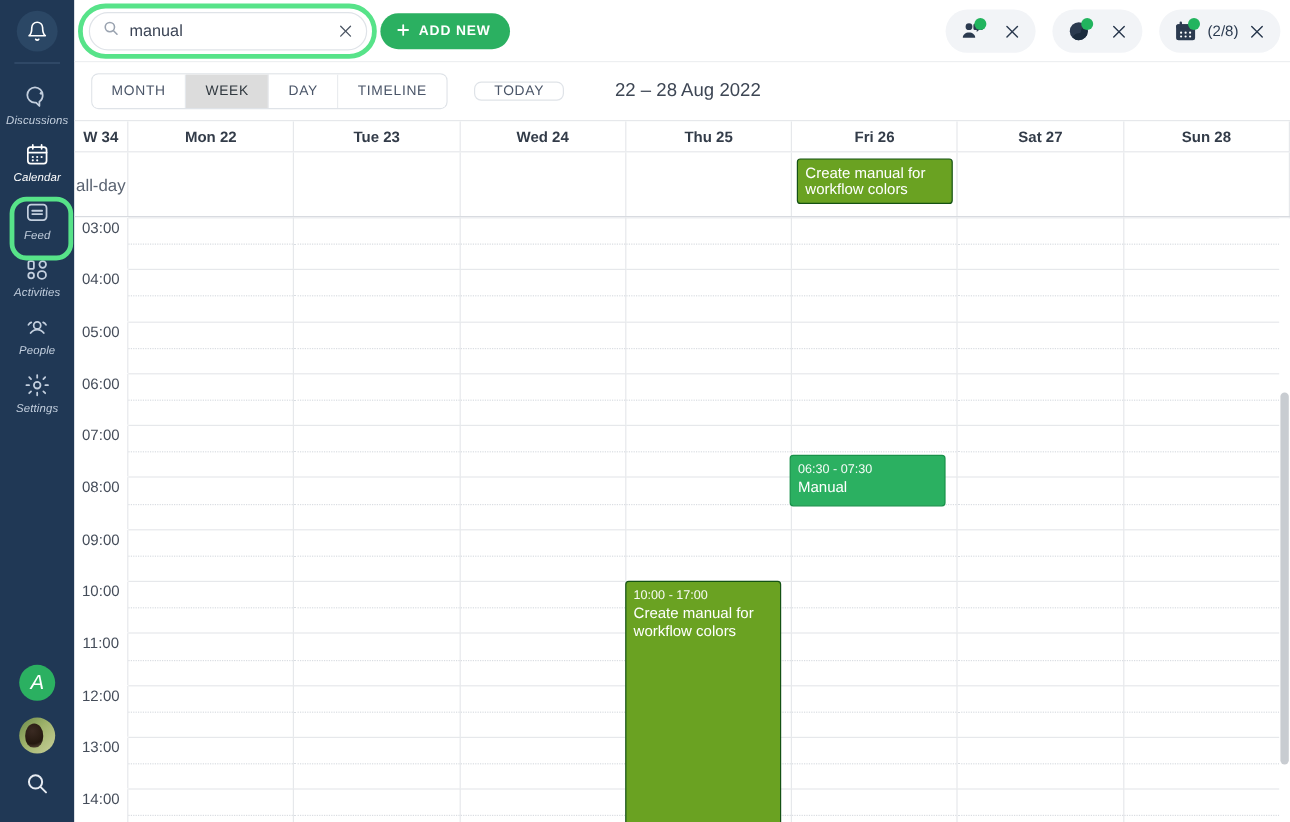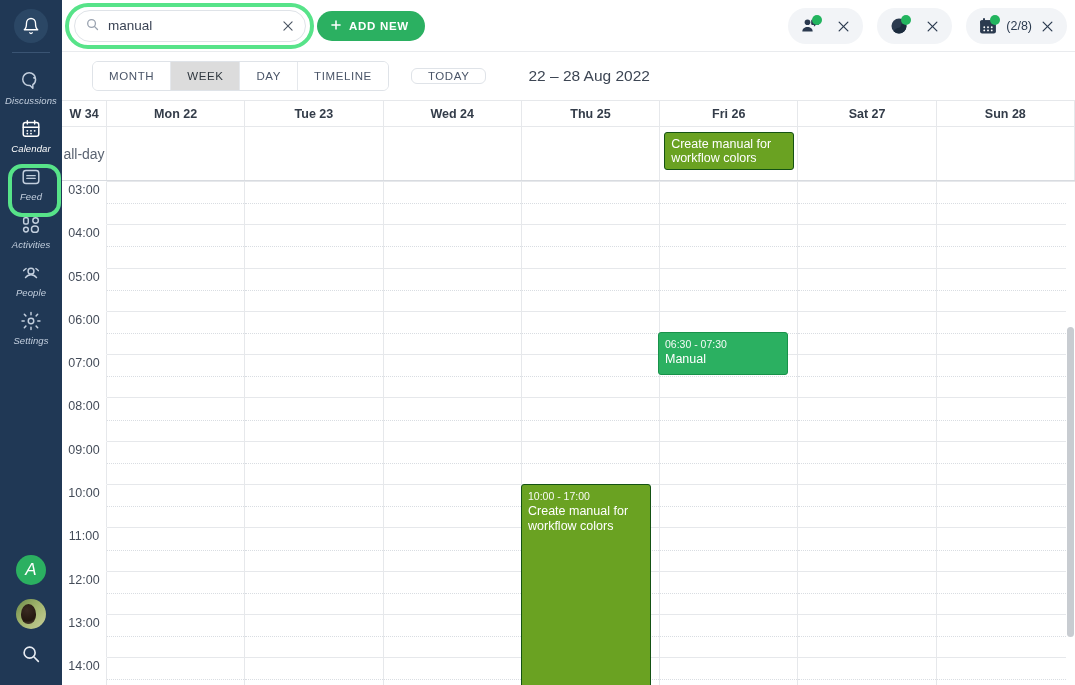--- a/index.html
+++ b/index.html
@@ -96,21 +96,21 @@
   .chip-ico { position: relative; width: 20px; height: 20px; }
   .dot-green {
     position: absolute; right: -2px; top: -1px; width: 10px; height: 10px;
     border-radius: 50%; background: #22b45e;
   }
   .xbtn { cursor: pointer; display: flex; }
 
   
   .cal-toolbar {
     position: absolute; left: 62px; top: 52px; width: 1013px; height: 48px;
-    background: #fff; display: flex; align-items: center; padding-left: 30px; text-align: center;
+    background: #fff; display: flex; align-items: center; padding-left: 14px; text-align: center;
   }
   .seg {
     display: flex; border: 1px solid #dfe3e8; border-radius: 6px; overflow: hidden;
     height: 30px;
   }
   .seg div {
     padding: 0 16px; display: flex; align-items: center;
     font-size: 11.5px; letter-spacing: .6px; color: #4a5568;
     border-right: 1px solid #e5e8ec; cursor: pointer; background: #fff;
   }
@@ -174,21 +174,21 @@
 
   
   .ev {
     position: absolute; border-radius: 3px; color: #fff;
     padding: 4px 6px; overflow: hidden; cursor: pointer;
     line-height: 15px;
   }
   .ev .t { font-size: 10.5px; opacity: .95; }
   .ev .n { font-size: 12.5px; }
   .ev-olive { background: #6aa222; border: 1px solid #145214; }
-  .ev-green { background: #2bb061; border: 1px solid #18924a; }
+  .ev-green { background: #2bb061; border: 1px solid #18924a; margin-top: 47px; }
   .ev-allday {
     position: absolute; left: 4px; right: 3px; top: 5px; height: 38px;
     border-radius: 3px; padding: 4px 6px; color: #fff; line-height: 14px;
     font-size: 12.5px; cursor: pointer;
   }
 
   
   .sbar-track {
     position: absolute; right: 0; top: 81px; width: 9px; bottom: 0;
     background: #fff;

